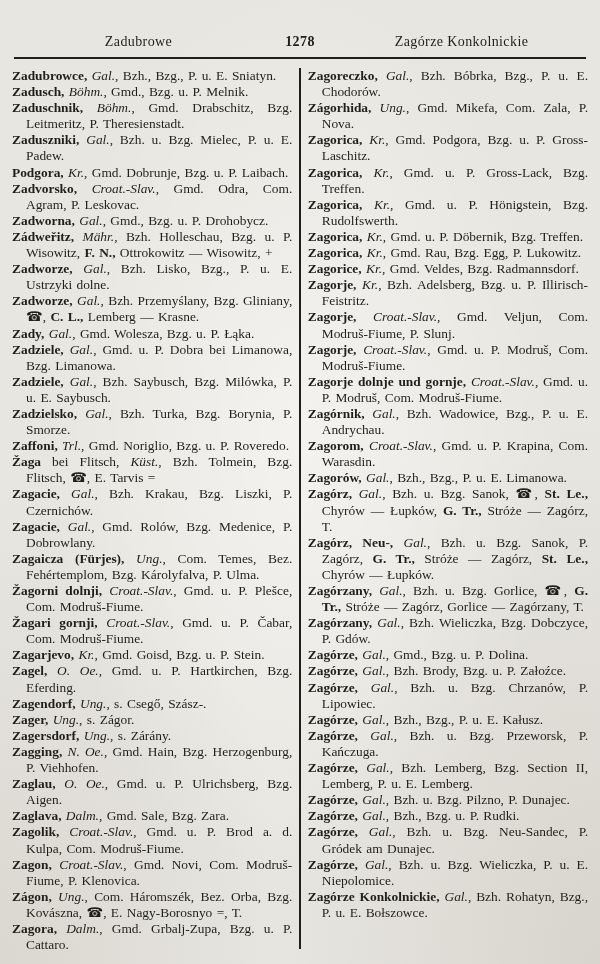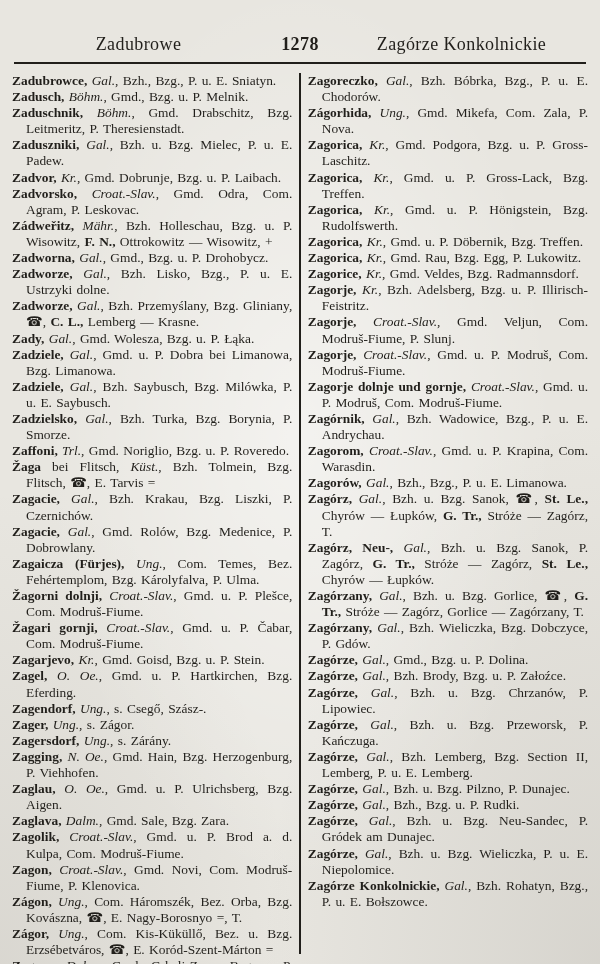--- a/index.html
+++ b/index.html
@@ -10,21 +10,21 @@
   body{
     width:600px;height:964px;overflow:hidden;
     background:var(--paper);
     background-image:radial-gradient(ellipse at 50% 45%, rgba(255,255,255,.5) 0%, rgba(255,255,255,0) 60%),
                      radial-gradient(ellipse at 100% 100%, rgba(90,85,75,.12) 0%, rgba(0,0,0,0) 40%),
                      radial-gradient(ellipse at 0% 100%, rgba(90,85,75,.10) 0%, rgba(0,0,0,0) 35%);
     font-family:"Liberation Serif","DejaVu Serif",serif;
     color:var(--ink);
   }
   .page{width:600px;height:964px;box-sizing:border-box;padding:34px 12px 8px 12px;}
-  .header{display:flex;align-items:baseline;font-size:18px;letter-spacing:.4px;}
+  .header{display:flex;align-items:baseline;font-size:14px;letter-spacing:.4px;}
   .header-left,.header-right{flex:1;text-align:center;}
   .header-page{width:70px;text-align:center;font-weight:bold;}
   .header-rule{height:2px;background:var(--ink);margin:7px 2px 0 2px;}
   .columns{display:flex;align-items:stretch;padding-top:9px;height:calc(100% - 32px);box-sizing:border-box;}
   .column{flex:1;min-width:0;}
   .col-divider{width:1.5px;background:var(--ink);margin:0 7px;}
   .entry{
     font-size:13.4px;line-height:16.1px;
     text-align:justify;
     padding-left:14px;text-indent:-14px;
@@ -43,24 +43,24 @@
     <div class="header-page">1278</div>
     <div class="header-right">Zagórze Konkolnickie</div>
   </div>
   <div class="header-rule"></div>
   <div class="columns">
     <div class="column">
         <div class="entry"><span class="seg-b">Zadubrowce,</span><span class="seg-i"> Gal.</span><span class="seg-r">, Bzh., Bzg., P. u. E. Sniatyn.</span></div>
         <div class="entry"><span class="seg-b">Zadusch,</span><span class="seg-i"> Böhm.</span><span class="seg-r">, Gmd., Bzg. u. P. Melnik.</span></div>
         <div class="entry"><span class="seg-b">Zaduschnik,</span><span class="seg-i"> Böhm.</span><span class="seg-r">, Gmd. Drabschitz, Bzg. Leitmeritz, P. Theresienstadt.</span></div>
         <div class="entry"><span class="seg-b">Zaduszniki,</span><span class="seg-i"> Gal.</span><span class="seg-r">, Bzh. u. Bzg. Mielec, P. u. E. Padew.</span></div>
-        <div class="entry"><span class="seg-b">Zadvor,</span><span class="seg-i"> Kr.</span><span class="seg-r">, Gmd. Dobrunje, Bzg. u. P. Laibach.</span></div>
+        <div class="entry"><span class="seg-b">Podgora,</span><span class="seg-i"> Kr.</span><span class="seg-r">, Gmd. Dobrunje, Bzg. u. P. Laibach.</span></div>
         <div class="entry"><span class="seg-b">Zadvorsko,</span><span class="seg-i"> Croat.-Slav.</span><span class="seg-r">, Gmd. Odra, Com. Agram, P. Leskovac.</span></div>
+        <div class="entry"><span class="seg-b">Zadworna,</span><span class="seg-i"> Gal.</span><span class="seg-r">, Gmd., Bzg. u. P. Drohobycz.</span></div>
         <div class="entry"><span class="seg-b">Zádweřitz,</span><span class="seg-i"> Mähr.</span><span class="seg-r">, Bzh. Holleschau, Bzg. u. P. Wisowitz, </span><span class="seg-b">F. N.,</span><span class="seg-r"> Ottrokowitz — Wisowitz, +</span></div>
-        <div class="entry"><span class="seg-b">Zadworna,</span><span class="seg-i"> Gal.</span><span class="seg-r">, Gmd., Bzg. u. P. Drohobycz.</span></div>
         <div class="entry"><span class="seg-b">Zadworze,</span><span class="seg-i"> Gal.</span><span class="seg-r">, Bzh. Lisko, Bzg., P. u. E. Ustrzyki dolne.</span></div>
         <div class="entry"><span class="seg-b">Zadworze,</span><span class="seg-i"> Gal.</span><span class="seg-r">, Bzh. Przemyślany, Bzg. Gliniany, ☎, </span><span class="seg-b">C. L.,</span><span class="seg-r"> Lemberg — Krasne.</span></div>
         <div class="entry"><span class="seg-b">Zady,</span><span class="seg-i"> Gal.</span><span class="seg-r">, Gmd. Wolesza, Bzg. u. P. Łąka.</span></div>
         <div class="entry"><span class="seg-b">Zadziele,</span><span class="seg-i"> Gal.</span><span class="seg-r">, Gmd. u. P. Dobra bei Limanowa, Bzg. Limanowa.</span></div>
         <div class="entry"><span class="seg-b">Zadziele,</span><span class="seg-i"> Gal.</span><span class="seg-r">, Bzh. Saybusch, Bzg. Milówka, P. u. E. Saybusch.</span></div>
         <div class="entry"><span class="seg-b">Zadzielsko,</span><span class="seg-i"> Gal.</span><span class="seg-r">, Bzh. Turka, Bzg. Borynia, P. Smorze.</span></div>
         <div class="entry"><span class="seg-b">Zaffoni,</span><span class="seg-i"> Trl.</span><span class="seg-r">, Gmd. Noriglio, Bzg. u. P. Roveredo.</span></div>
         <div class="entry"><span class="seg-b">Žaga</span><span class="seg-r"> bei Flitsch, </span><span class="seg-i">Küst.</span><span class="seg-r">, Bzh. Tolmein, Bzg. Flitsch, ☎, E. Tarvis =</span></div>
         <div class="entry"><span class="seg-b">Zagacie,</span><span class="seg-i"> Gal.</span><span class="seg-r">, Bzh. Krakau, Bzg. Liszki, P. Czernichów.</span></div>
         <div class="entry"><span class="seg-b">Zagacie,</span><span class="seg-i"> Gal.</span><span class="seg-r">, Gmd. Rolów, Bzg. Medenice, P. Dobrowlany.</span></div>
@@ -71,21 +71,20 @@
         <div class="entry"><span class="seg-b">Zagel,</span><span class="seg-i"> O. Oe.</span><span class="seg-r">, Gmd. u. P. Hartkirchen, Bzg. Eferding.</span></div>
         <div class="entry"><span class="seg-b">Zagendorf,</span><span class="seg-i"> Ung.</span><span class="seg-r">, s. Csegő, Szász-.</span></div>
         <div class="entry"><span class="seg-b">Zager,</span><span class="seg-i"> Ung.</span><span class="seg-r">, s. Zágor.</span></div>
         <div class="entry"><span class="seg-b">Zagersdorf,</span><span class="seg-i"> Ung.</span><span class="seg-r">, s. Zárány.</span></div>
         <div class="entry"><span class="seg-b">Zagging,</span><span class="seg-i"> N. Oe.</span><span class="seg-r">, Gmd. Hain, Bzg. Herzogenburg, P. Viehhofen.</span></div>
         <div class="entry"><span class="seg-b">Zaglau,</span><span class="seg-i"> O. Oe.</span><span class="seg-r">, Gmd. u. P. Ulrichsberg, Bzg. Aigen.</span></div>
         <div class="entry"><span class="seg-b">Zaglava,</span><span class="seg-i"> Dalm.</span><span class="seg-r">, Gmd. Sale, Bzg. Zara.</span></div>
         <div class="entry"><span class="seg-b">Zagolik,</span><span class="seg-i"> Croat.-Slav.</span><span class="seg-r">, Gmd. u. P. Brod a. d. Kulpa, Com. Modruš-Fiume.</span></div>
         <div class="entry"><span class="seg-b">Zagon,</span><span class="seg-i"> Croat.-Slav.</span><span class="seg-r">, Gmd. Novi, Com. Modruš-Fiume, P. Klenovica.</span></div>
         <div class="entry"><span class="seg-b">Zágon,</span><span class="seg-i"> Ung.</span><span class="seg-r">, Com. Háromszék, Bez. Orba, Bzg. Kovászna, ☎, E. Nagy-Borosnyo =, T.</span></div>
-        <div class="entry"><span class="seg-b">Zágor,</span><span class="seg-i"> Ung.</span><span class="seg-r">, Com. Kis-Küküllő, Bez. u. Bzg. Erzsébetváros, ☎, E. Koród-Szent-Márton =</span></div>
         <div class="entry"><span class="seg-b">Zagora,</span><span class="seg-i"> Dalm.</span><span class="seg-r">, Gmd. Grbalj-Zupa, Bzg. u. P. Cattaro.</span></div>
       </div>
     <div class="col-divider"></div>
     <div class="column">
         <div class="entry"><span class="seg-b">Zagoreczko,</span><span class="seg-i"> Gal.</span><span class="seg-r">, Bzh. Bóbrka, Bzg., P. u. E. Chodorów.</span></div>
         <div class="entry"><span class="seg-b">Zágorhida,</span><span class="seg-i"> Ung.</span><span class="seg-r">, Gmd. Mikefa, Com. Zala, P. Nova.</span></div>
         <div class="entry"><span class="seg-b">Zagorica,</span><span class="seg-i"> Kr.</span><span class="seg-r">, Gmd. Podgora, Bzg. u. P. Gross-Laschitz.</span></div>
         <div class="entry"><span class="seg-b">Zagorica,</span><span class="seg-i"> Kr.</span><span class="seg-r">, Gmd. u. P. Gross-Lack, Bzg. Treffen.</span></div>
         <div class="entry"><span class="seg-b">Zagorica,</span><span class="seg-i"> Kr.</span><span class="seg-r">, Gmd. u. P. Hönigstein, Bzg. Rudolfswerth.</span></div>
         <div class="entry"><span class="seg-b">Zagorica,</span><span class="seg-i"> Kr.</span><span class="seg-r">, Gmd. u. P. Döbernik, Bzg. Treffen.</span></div>
@@ -98,20 +97,21 @@
         <div class="entry"><span class="seg-b">Zagórnik,</span><span class="seg-i"> Gal.</span><span class="seg-r">, Bzh. Wadowice, Bzg., P. u. E. Andrychau.</span></div>
         <div class="entry"><span class="seg-b">Zagorom,</span><span class="seg-i"> Croat.-Slav.</span><span class="seg-r">, Gmd. u. P. Krapina, Com. Warasdin.</span></div>
         <div class="entry"><span class="seg-b">Zagorów,</span><span class="seg-i"> Gal.</span><span class="seg-r">, Bzh., Bzg., P. u. E. Limanowa.</span></div>
         <div class="entry"><span class="seg-b">Zagórz,</span><span class="seg-i"> Gal.</span><span class="seg-r">, Bzh. u. Bzg. Sanok, ☎, </span><span class="seg-b">St. Le.,</span><span class="seg-r"> Chyrów — Łupków, </span><span class="seg-b">G. Tr.,</span><span class="seg-r"> Stróże — Zagórz, T.</span></div>
         <div class="entry"><span class="seg-b">Zagórz, Neu-,</span><span class="seg-i"> Gal.</span><span class="seg-r">, Bzh. u. Bzg. Sanok, P. Zagórz, </span><span class="seg-b">G. Tr.,</span><span class="seg-r"> Stróże — Zagórz, </span><span class="seg-b">St. Le.,</span><span class="seg-r"> Chyrów — Łupków.</span></div>
         <div class="entry"><span class="seg-b">Zagórzany,</span><span class="seg-i"> Gal.</span><span class="seg-r">, Bzh. u. Bzg. Gorlice, ☎, </span><span class="seg-b">G. Tr.,</span><span class="seg-r"> Stróże — Zagórz, Gorlice — Zagórzany, T.</span></div>
         <div class="entry"><span class="seg-b">Zagórzany,</span><span class="seg-i"> Gal.</span><span class="seg-r">, Bzh. Wieliczka, Bzg. Dobczyce, P. Gdów.</span></div>
         <div class="entry"><span class="seg-b">Zagórze,</span><span class="seg-i"> Gal.</span><span class="seg-r">, Gmd., Bzg. u. P. Dolina.</span></div>
         <div class="entry"><span class="seg-b">Zagórze,</span><span class="seg-i"> Gal.</span><span class="seg-r">, Bzh. Brody, Bzg. u. P. Załoźce.</span></div>
         <div class="entry"><span class="seg-b">Zagórze,</span><span class="seg-i"> Gal.</span><span class="seg-r">, Bzh. u. Bzg. Chrzanów, P. Lipowiec.</span></div>
+        <div class="entry"><span class="seg-b">Zagórze,</span><span class="seg-i"> Gal.</span><span class="seg-r">, Bzh., Bzg., P. u. E. Kałusz.</span></div>
         <div class="entry"><span class="seg-b">Zagórze,</span><span class="seg-i"> Gal.</span><span class="seg-r">, Bzh. u. Bzg. Przeworsk, P. Kańczuga.</span></div>
         <div class="entry"><span class="seg-b">Zagórze,</span><span class="seg-i"> Gal.</span><span class="seg-r">, Bzh. Lemberg, Bzg. Section II, Lemberg, P. u. E. Lemberg.</span></div>
         <div class="entry"><span class="seg-b">Zagórze,</span><span class="seg-i"> Gal.</span><span class="seg-r">, Bzh. u. Bzg. Pilzno, P. Dunajec.</span></div>
         <div class="entry"><span class="seg-b">Zagórze,</span><span class="seg-i"> Gal.</span><span class="seg-r">, Bzh., Bzg. u. P. Rudki.</span></div>
         <div class="entry"><span class="seg-b">Zagórze,</span><span class="seg-i"> Gal.</span><span class="seg-r">, Bzh. u. Bzg. Neu-Sandec, P. Gródek am Dunajec.</span></div>
         <div class="entry"><span class="seg-b">Zagórze,</span><span class="seg-i"> Gal.</span><span class="seg-r">, Bzh. u. Bzg. Wieliczka, P. u. E. Niepolomice.</span></div>
         <div class="entry"><span class="seg-b">Zagórze Konkolnickie,</span><span class="seg-i"> Gal.</span><span class="seg-r">, Bzh. Rohatyn, Bzg., P. u. E. Bołszowce.</span></div>
       </div>
   </div>
 </div>

